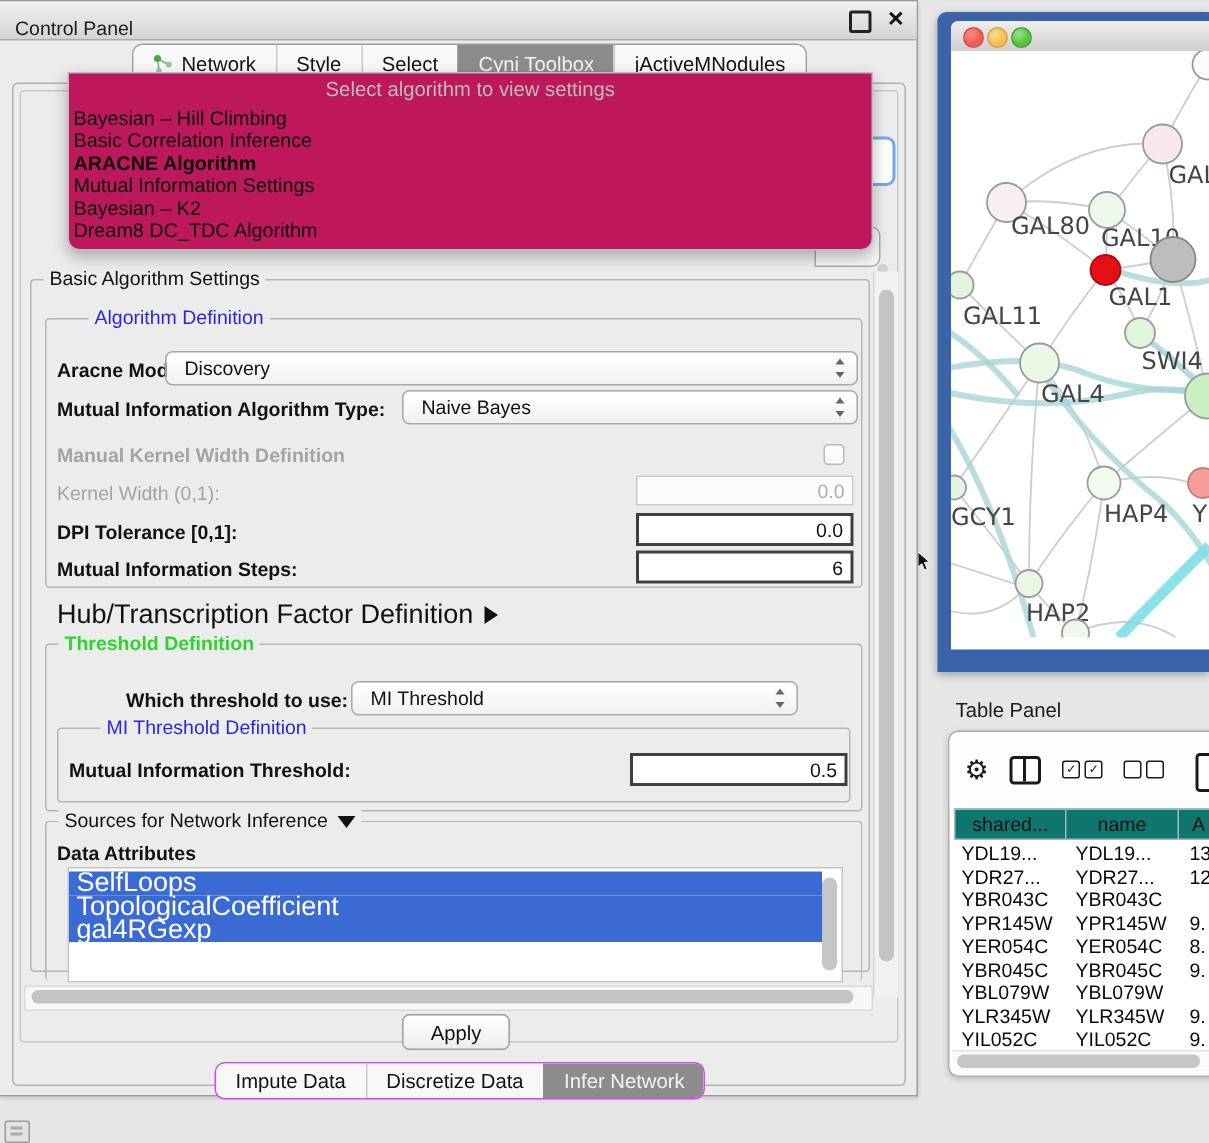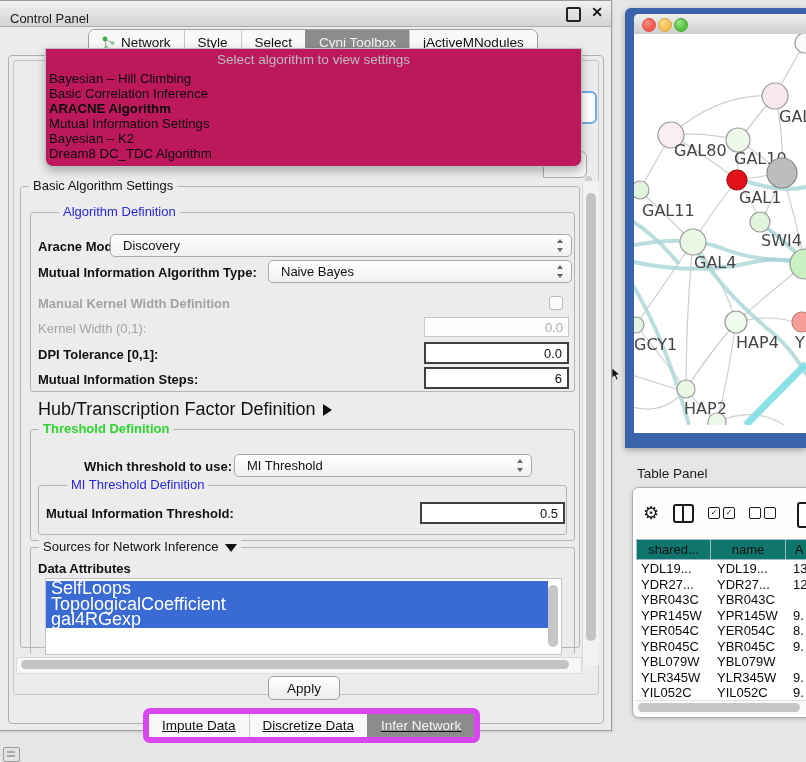--- a/index.html
+++ b/index.html
@@ -66,21 +66,21 @@
   .tri-down{display:inline-block;width:0;height:0;border-left:6px solid transparent;border-right:6px solid transparent;border-top:8px solid #111;vertical-align:middle;margin-left:6px;}
 
   
   #attr-box{left:45px;top:577px;width:515px;height:75px;background:#FFF;border:1px solid #C4C4C4;overflow:hidden;}
   #attr-list{list-style:none;margin:2px 0 0 0;padding:0;}
   #attr-list li{width:497px;height:15.5px;line-height:15.5px;background:#3A6BD5;color:#FFF;font-size:18px;padding-left:5px;cursor:pointer;}
   #attr-scroll{position:absolute;right:3px;top:6px;width:10px;height:62px;background:#C6C6C6;border-radius:5px;}
 
   #apply-btn{left:268px;top:675px;width:70px;height:22px;background:linear-gradient(#FFFFFF,#EDEDED);border:1px solid #9E9E9E;border-radius:5px;font-size:13.5px;display:flex;align-items:center;justify-content:center;cursor:pointer;color:#111;}
 
-  #bottom-tabs{left:143px;top:707px;height:23px;display:flex;border:6px solid #d946ef;border-radius:7px;overflow:hidden;background:#F8F8F8;z-index:5;text-decoration:underline;}
+  #bottom-tabs{left:143px;top:707px;height:23px;display:flex;border:1px solid #d946ef;border-radius:7px;overflow:hidden;background:#F8F8F8;z-index:5;}
 
   #mini-icon{left:3px;top:747px;width:15px;height:13px;border:1px solid #9A9A9A;border-radius:2px;background:#E3E3E3;}
   #mini-icon:before{content:"";position:absolute;left:3px;top:3px;width:8px;height:2px;background:#AAA;box-shadow:0 4px 0 #AAA;}
 
   
   #net-frame{left:625px;top:8px;width:181px;height:440px;background:#3A63A9;border-radius:6px 0 0 0;box-shadow:0 2px 6px rgba(0,0,0,.3);}
   #net-win{position:absolute;left:9px;top:6px;width:172px;height:419px;background:#FFF;border-radius:5px 0 0 0;overflow:hidden;}
   #net-titlebar{position:absolute;left:0;top:0;width:100%;height:20px;background:linear-gradient(#EFEFEF,#CFCFCF);border-bottom:1px solid #A8A8A8;}
   .tl{position:absolute;top:4px;width:12px;height:12px;border-radius:50%;cursor:pointer;}
   #tl-red{left:8px;background:radial-gradient(circle at 35% 30%,#FC8E85,#F15B51 60%);border:1px solid #D94A43;}

